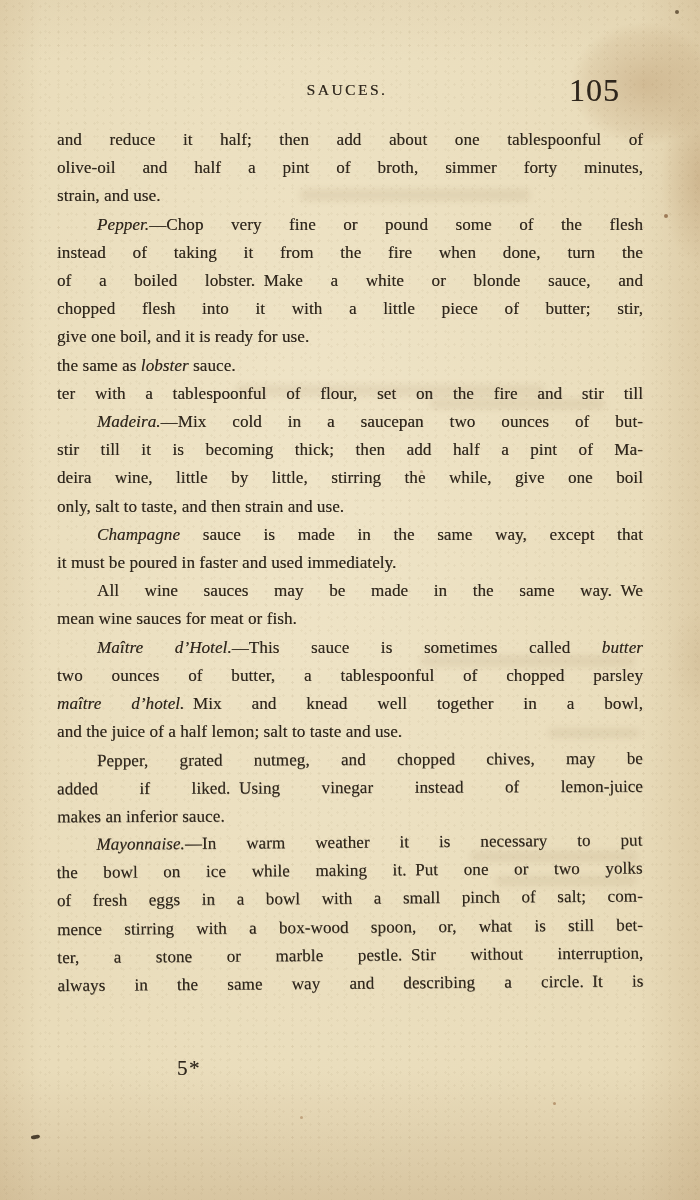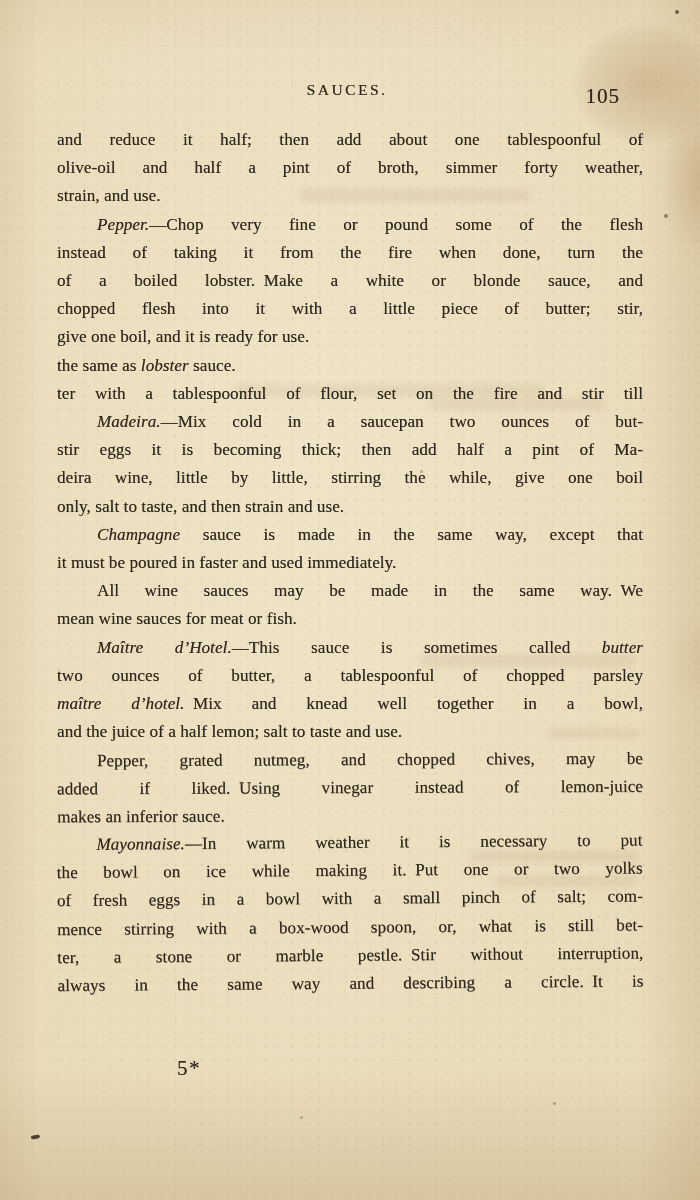--- a/index.html
+++ b/index.html
@@ -35,22 +35,22 @@
 
   
   .running-title {
     position: absolute; left: 0; right: 6px; top: 81px;
     text-align: center;
     font-size: 15.5px;
     letter-spacing: 2.5px;
     text-shadow: 0.3px 0.3px 0.4px rgba(40,30,20,0.5);
   }
   .page-number {
-    position: absolute; right: 80px; top: 84px;
-    font-size: 21px;
+    position: absolute; right: 80px; top: 72px;
+    font-size: 32px;
     letter-spacing: 1px;
     text-shadow: 0.3px 0.3px 0.4px rgba(40,30,20,0.5);
   }
 
   
   .text-block {
     position: absolute; left: 57px; top: 126px; width: 586px;
     font-size: 17px;
     line-height: 28.2px;
     text-shadow: 0.3px 0.4px 0.5px rgba(40,30,20,0.5);
@@ -119,37 +119,37 @@
   <div class="speck s4"></div>
   <div class="speck s5"></div>
   <div class="speck s6"></div>
 
   <div class="running-title">SAUCES.</div>
   <div class="page-number">105</div>
 
   <div class="text-block">
       <div class="para">
         <div class="line"><span>and reduce it half; then add about one tablespoonful of</span></div>
-        <div class="line"><span>olive-oil and half a pint of broth, simmer forty weather,</span></div>
+        <div class="line"><span>olive-oil and half a pint of broth, simmer forty minutes,</span></div>
         <div class="line last"><span>strain, and use.</span></div>
       </div>
       <div class="para">
         <div class="line indent"><i>Pepper.</i><span>—Chop very fine or pound some of the flesh</span></div>
         <div class="line"><span>instead of taking it from the fire when done, turn the</span></div>
         <div class="line"><span>of a boiled lobster. Make a white or blonde sauce, and</span></div>
         <div class="line"><span>chopped flesh into it with a little piece of butter; stir,</span></div>
         <div class="line last"><span>give one boil, and it is ready for use.</span></div>
       </div>
       <div class="para">
         <div class="line last"><span>the same as </span><i>lobster</i><span> sauce.</span></div>
       </div>
       <div class="para">
         <div class="line"><span>ter with a tablespoonful of flour, set on the fire and stir till</span></div>
         <div class="line indent"><i>Madeira.</i><span>—Mix cold in a saucepan two ounces of but-</span></div>
-        <div class="line"><span>stir eggs it is becoming thick; then add half a pint of Ma-</span></div>
+        <div class="line"><span>stir till it is becoming thick; then add half a pint of Ma-</span></div>
         <div class="line"><span>deira wine, little by little, stirring the while, give one boil</span></div>
         <div class="line last"><span>only, salt to taste, and then strain and use.</span></div>
       </div>
       <div class="para">
         <div class="line indent"><i>Champagne</i><span> sauce is made in the same way, except that</span></div>
         <div class="line last"><span>it must be poured in faster and used immediately.</span></div>
       </div>
       <div class="para">
         <div class="line indent"><span>All wine sauces may be made in the same way. We</span></div>
         <div class="line last"><span>mean wine sauces for meat or fish.</span></div>

